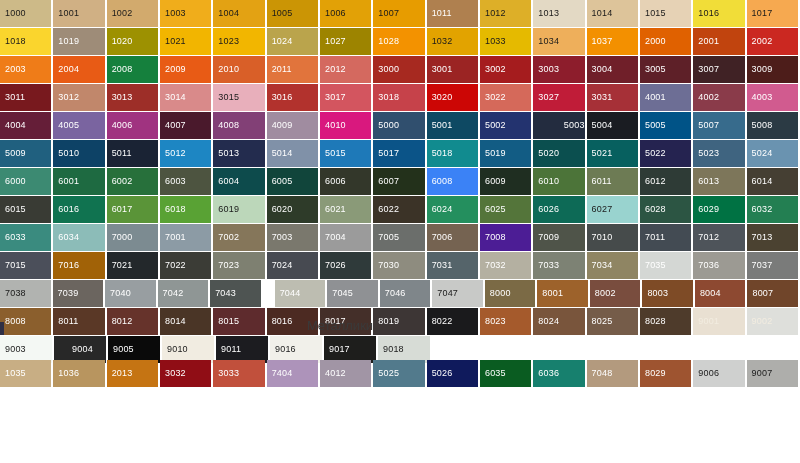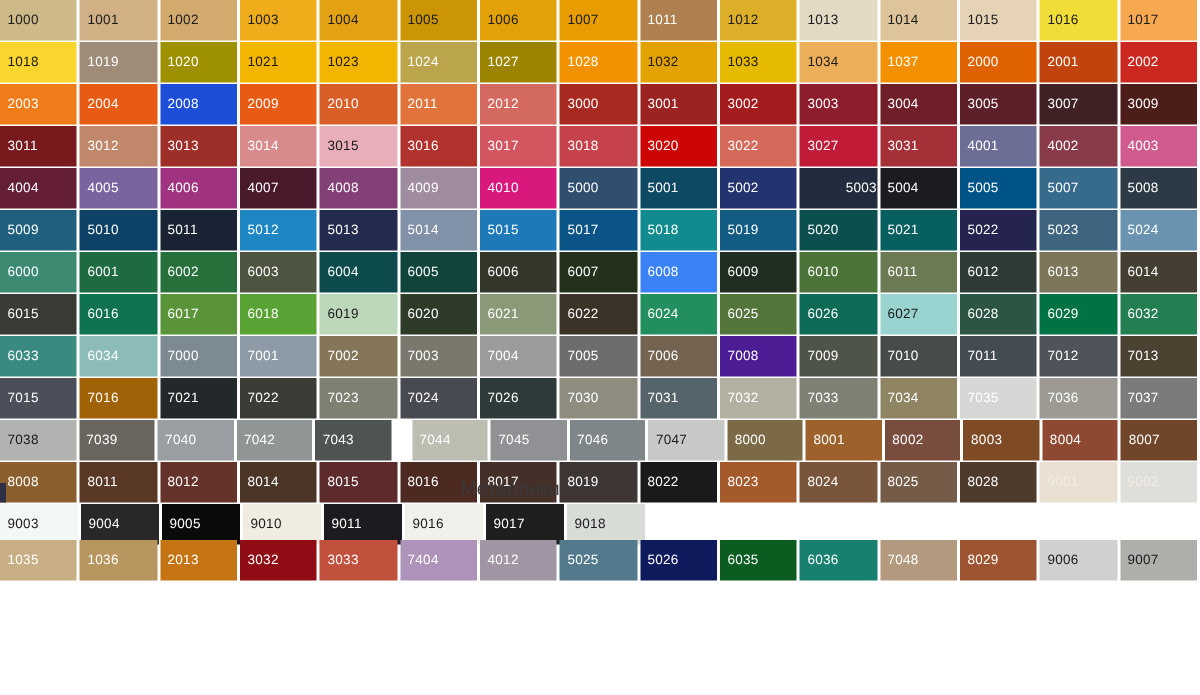--- a/index.html
+++ b/index.html
@@ -154,21 +154,21 @@
         <span>2002</span>
       </div>
     </div>
     <div class="row">
       <div class="cell light-text" title="2003" style="background: rgb(239, 124, 24);">
         <span>2003</span>
       </div>
       <div class="cell light-text" title="2004" style="background: rgb(232, 91, 21);">
         <span>2004</span>
       </div>
-      <div class="cell light-text" title="2008" style="background: #1d4ed8;">
+      <div class="cell light-text" title="2008" style="background: #15803d;">
         <span>2008</span>
       </div>
       <div class="cell light-text" title="2009" style="background: rgb(232, 91, 21);">
         <span>2009</span>
       </div>
       <div class="cell light-text" title="2010" style="background: rgb(217, 95, 40);">
         <span>2010</span>
       </div>
       <div class="cell light-text" title="2011" style="background: rgb(225, 116, 60);">
         <span>2011</span>
@@ -621,21 +621,21 @@
         <span>9001</span>
       </div>
       <div class="cell faint-text" title="9002" style="background: rgb(222, 223, 219);">
         <span>9002</span>
       </div>
     </div>
     <div class="row">
       <div class="cell dark-text" title="9003" style="background: rgb(244, 248, 244);">
         <span>9003</span>
       </div>
-      <div class="cell light-text" title="9004" style="background: rgb(40, 40, 40);">
+      <div class="cell light-text" title="9004" style="background: rgb(40, 40, 40); justify-content: center;">
         <span>9004</span>
       </div>
       <div class="cell light-text" title="9005" style="background: rgb(10, 10, 10);">
         <span>9005</span>
       </div>
       <div class="cell dark-text" title="9010" style="background: rgb(241, 236, 225);">
         <span>9010</span>
       </div>
       <div class="cell light-text" title="9011" style="background: rgb(28, 28, 32);">
         <span>9011</span>

